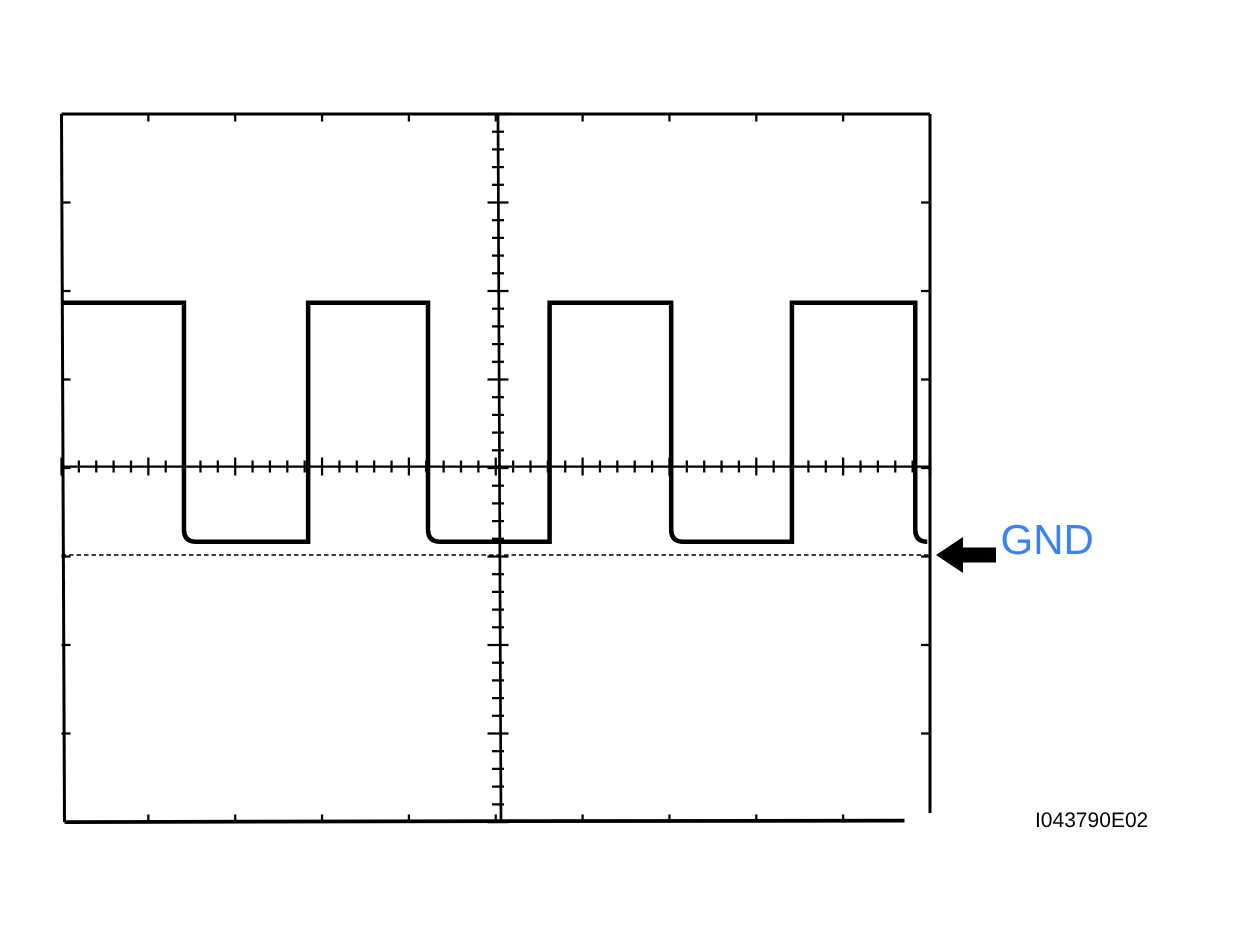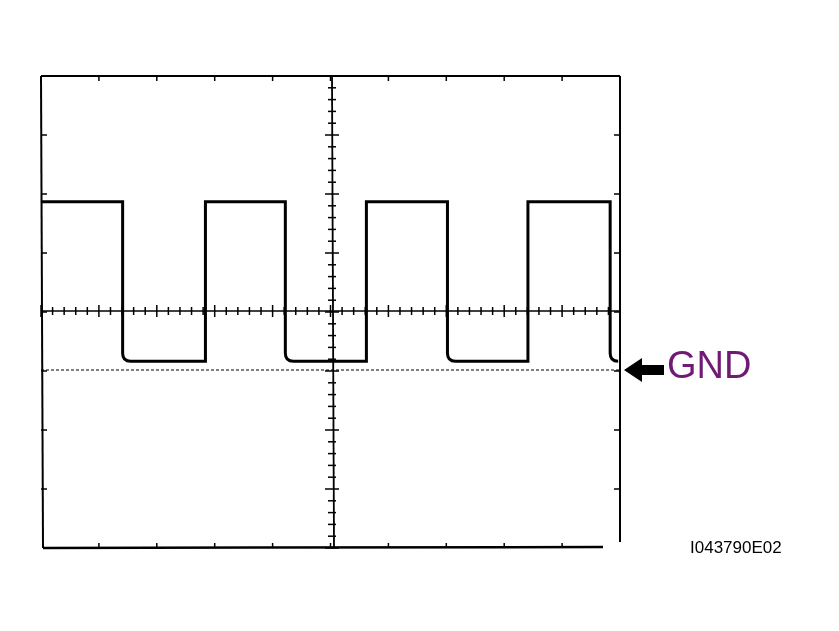--- a/index.html
+++ b/index.html
@@ -1,21 +1,21 @@
 <!DOCTYPE html>
 <html><head>
   <meta charset="utf-8">
   <style>
     html, body { margin: 0; padding: 0; background: #ffffff; }
     body { width: 839px; height: 631px; position: relative; overflow: hidden;
            font-family: "Liberation Sans", sans-serif; }
     #scope { position: absolute; left: 0; top: 0; }
-    .gnd-label { position: absolute; left: 667px; top: 344px; font-size: 38px;
-                 color: #701a75; font-family: "Liberation Sans", sans-serif; letter-spacing: 0px; }
-    .fig-id { position: absolute; left: 690px; top: 538px; font-size: 17px;
+    .gnd-label { position: absolute; left: 667px; top: 344px; font-size: 28px;
+                 color: #3b82f6; font-family: "Liberation Sans", sans-serif; letter-spacing: 0px; }
+    .fig-id { position: absolute; left: 690px; top: 538px; font-size: 14px;
               color: #000; font-family: "Liberation Sans", sans-serif; }
   </style>
 </head>
 <body>
 
 <svg id="scope" width="839" height="631">
   <g id="frame">
       <line x1="41" y1="76" x2="620" y2="76" stroke="#000000" stroke-width="2"></line>
       <line x1="41" y1="76" x2="43" y2="548" stroke="#000000" stroke-width="2"></line>
       <line x1="43" y1="548" x2="603" y2="547" stroke="#000000" stroke-width="2.5"></line>

